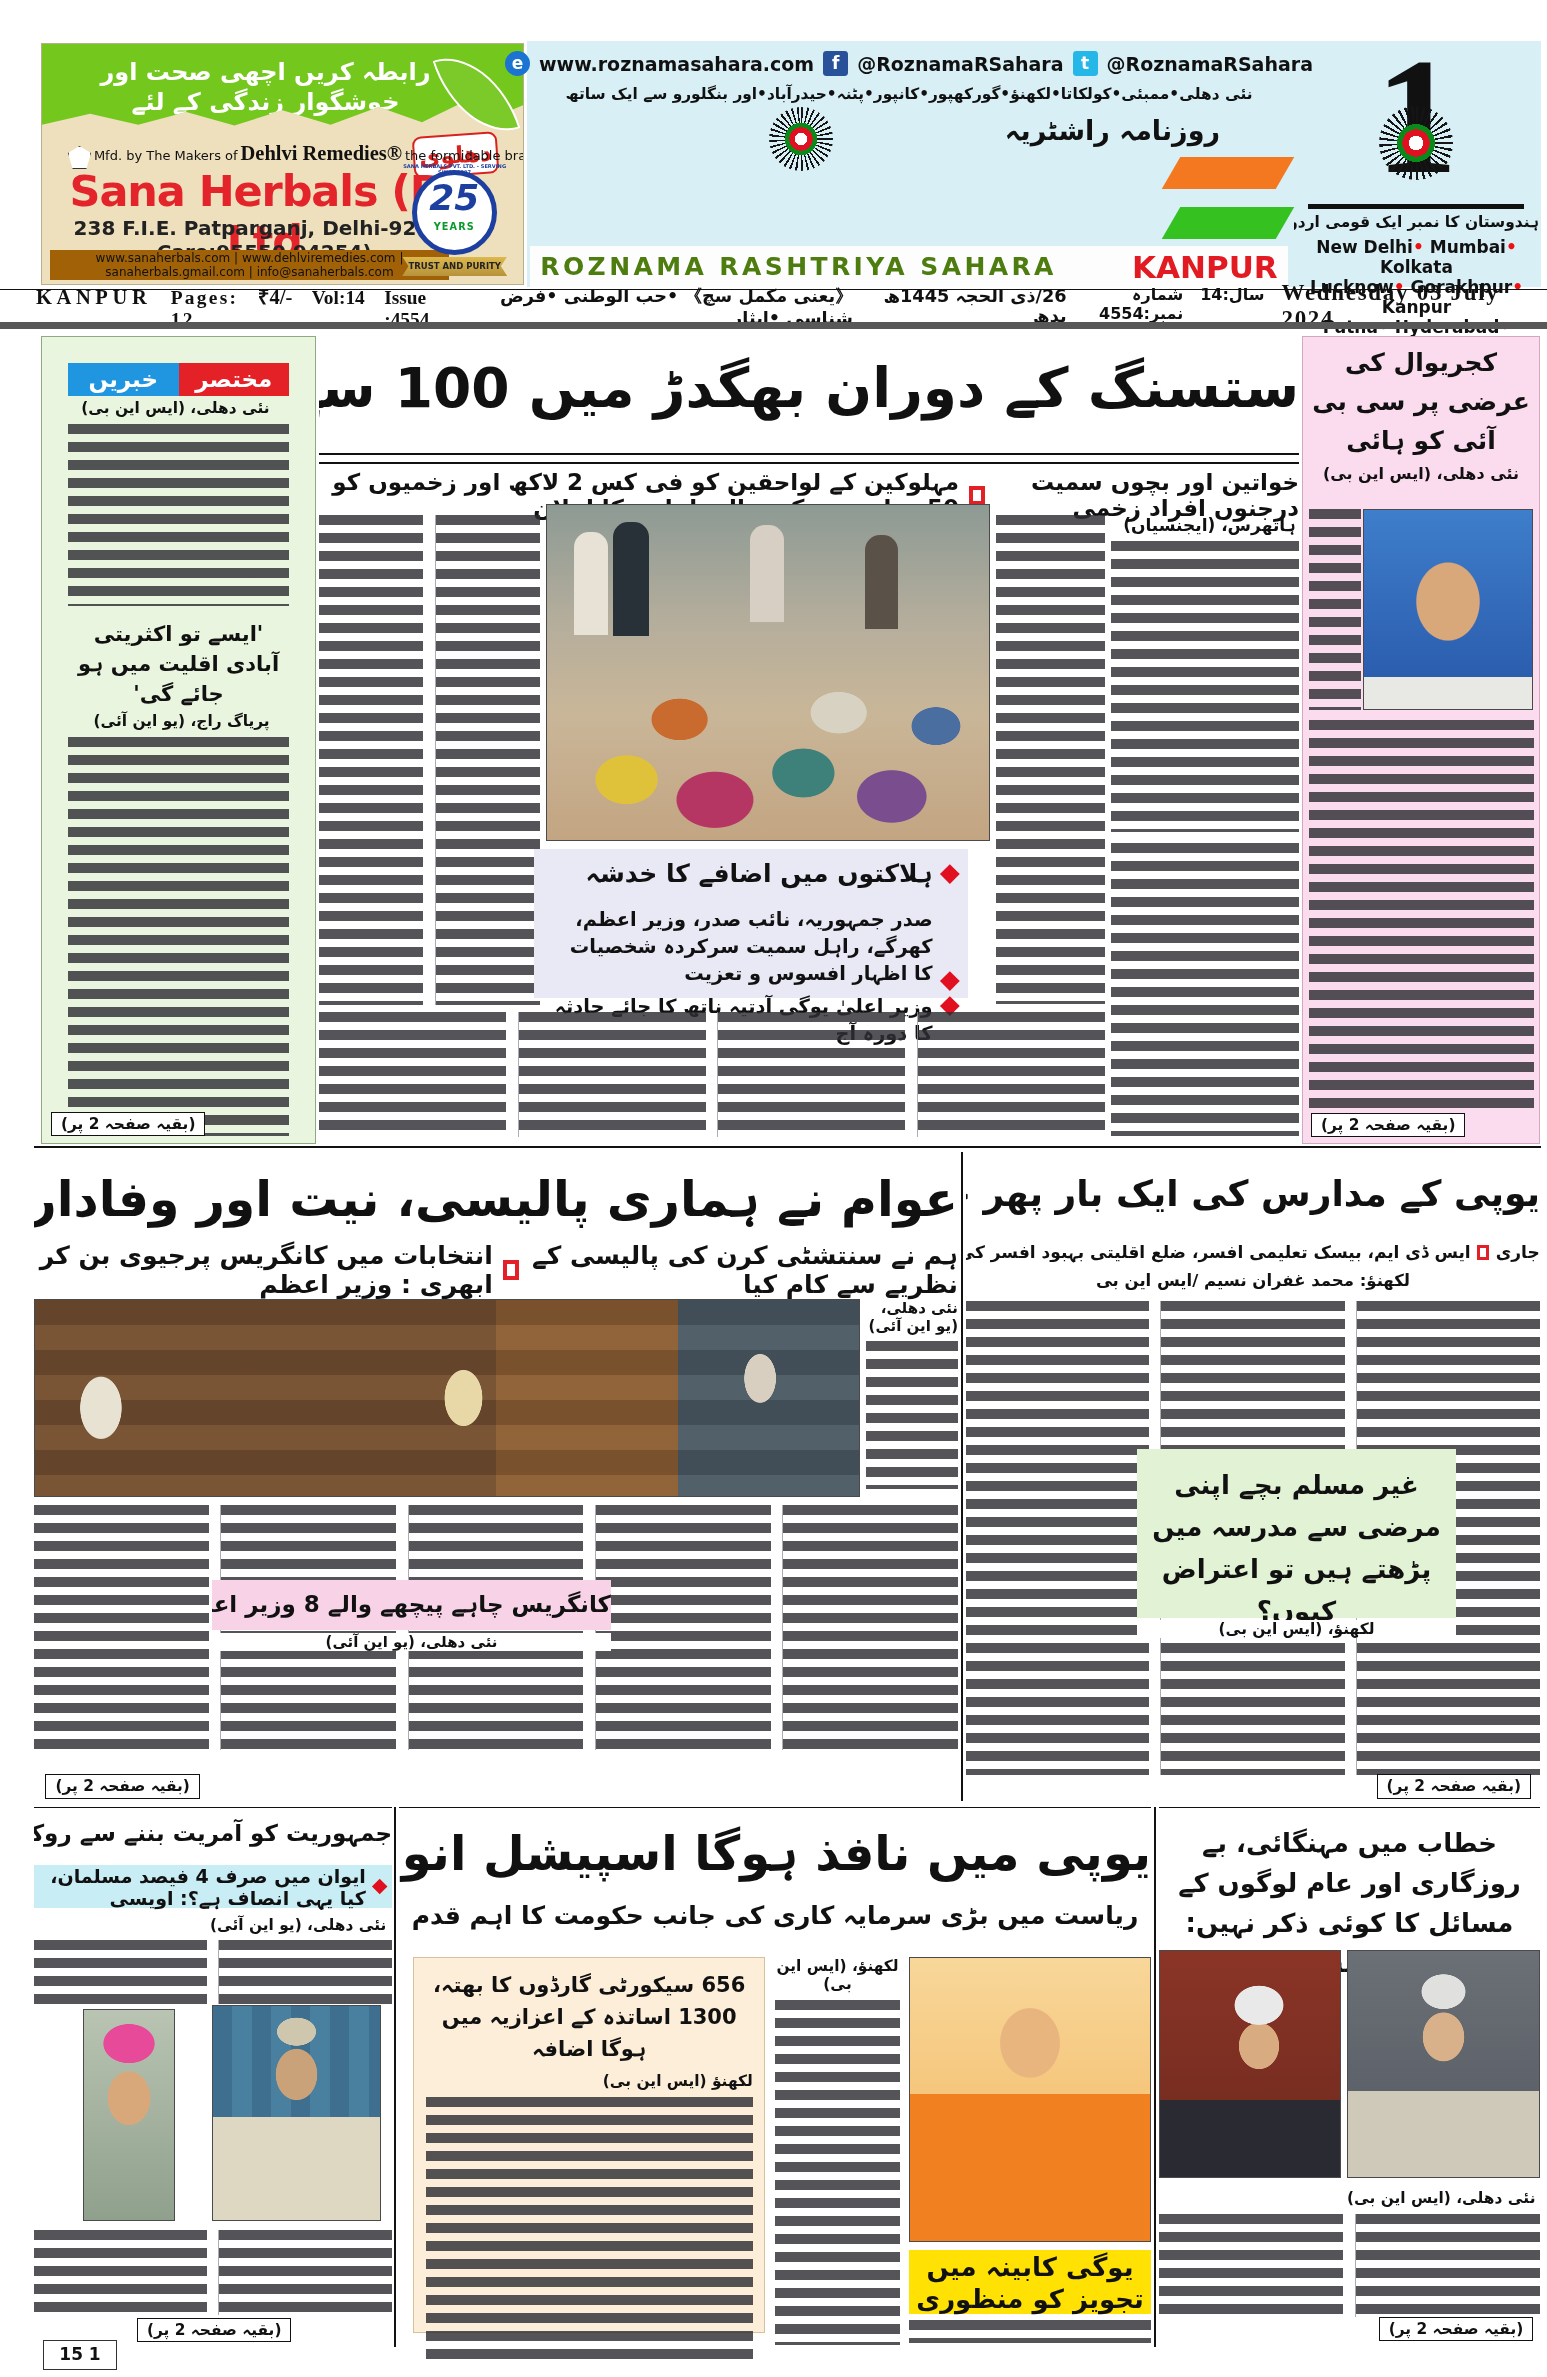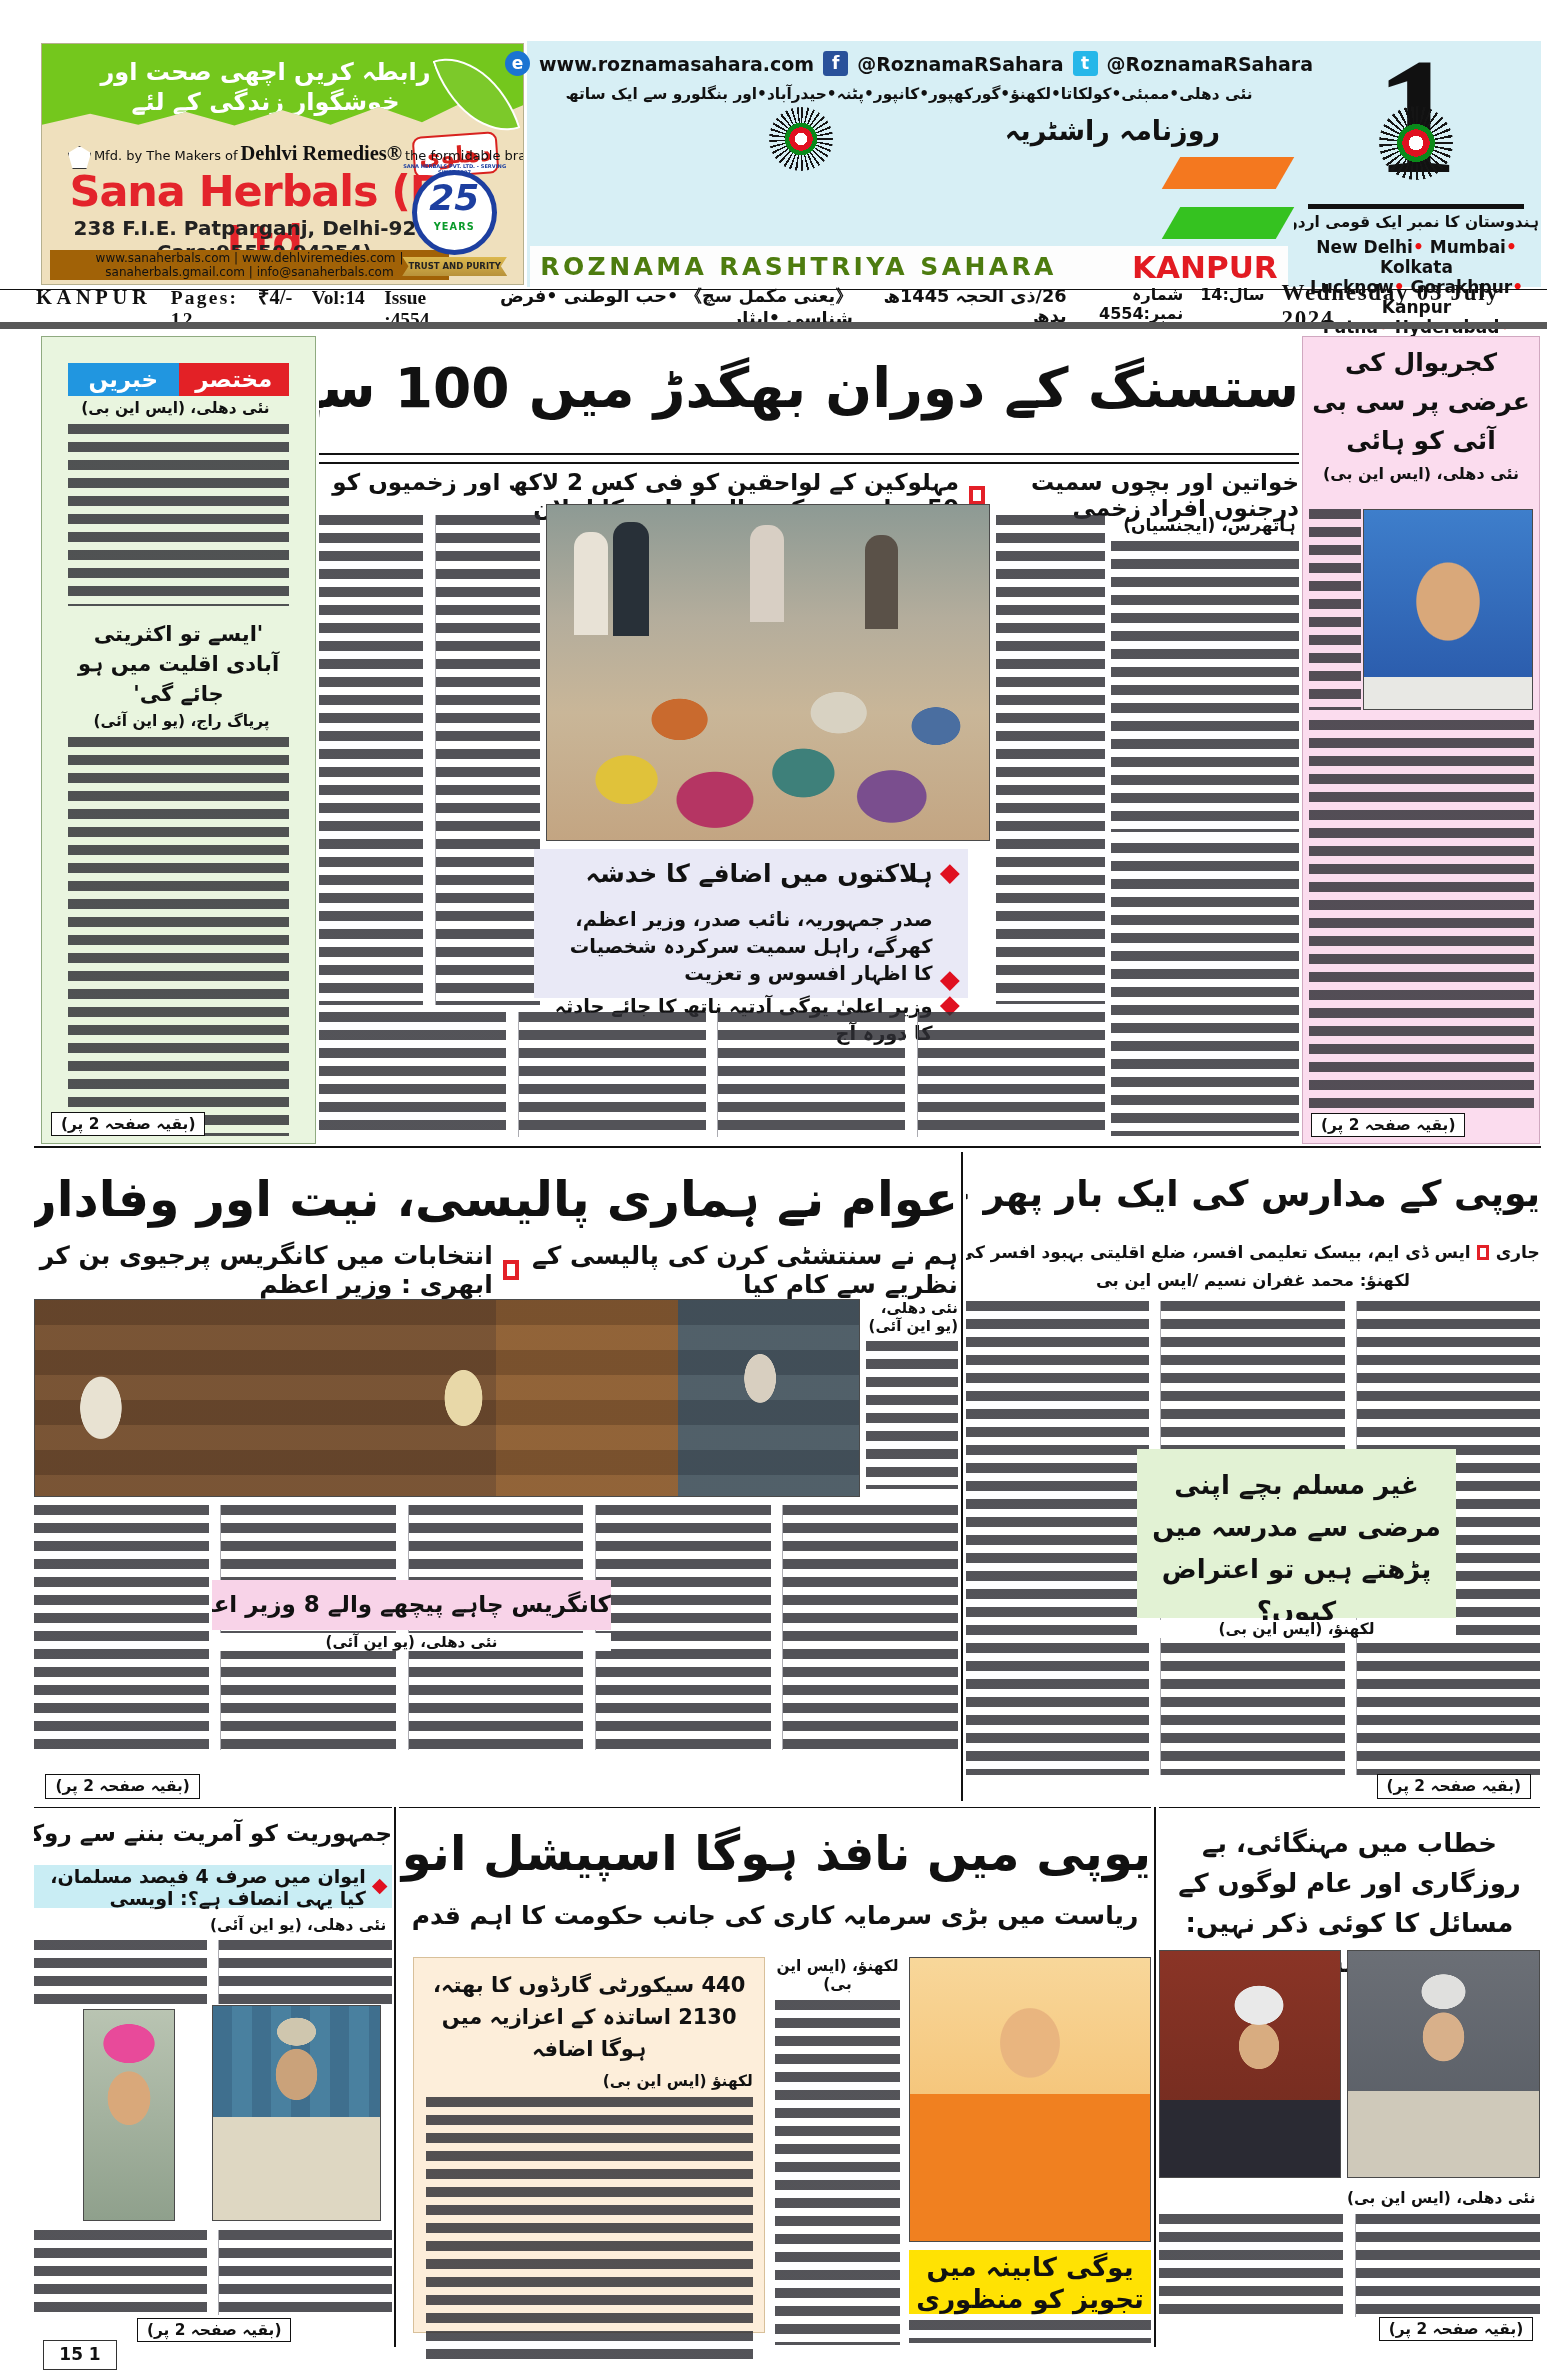--- a/index.html
+++ b/index.html
@@ -286,21 +286,21 @@
     <div class="tailbox abs" style="left:103px;bottom:4.6px">(بقیہ صفحہ 2 پر)</div>
   </div>
 
   <div class="vr" style="left:394px;top:1807px;width:1.7px;height:540px"></div>
 
   <div class="abs" style="left:399px;top:1807px;width:752px;height:540px;border-top:1.1px solid #111">
     <div class="ur b ctr nw" style="width:100%;height:91px;font-size:48px;line-height:90px">یوپی میں نافذ ہوگا اسپیشل انویسٹمنٹ ریجن ایکٹ</div>
     <div class="ur b ctr nw" style="width:100%;font-size:25px;height:35px;line-height:33px">ریاست میں بڑی سرمایہ کاری کی جانب حکومت کا اہم قدم</div>
 
     <div class="abs" style="left:14.2px;top:149px;width:352px;height:376px;background:#fdeeda;border:0.6px solid #d8c09a;padding:11.4px">
-      <div class="ur b ctr" style="font-size:21px;line-height:32px">440 سیکورٹی گارڈوں کا بھتہ، 2130 اساتذہ کے اعزازیہ میں ہوگا اضافہ</div>
+      <div class="ur b ctr" style="font-size:21px;line-height:32px">656 سیکورٹی گارڈوں کا بھتہ، 1300 اساتذہ کے اعزازیہ میں ہوگا اضافہ</div>
       <div class="ur b" style="font-size:15.4px;text-align:right;margin-top:6.8px">لکھنؤ (ایس این بی)</div>
       <div class="sim" style="height:262px;margin-top:6.8px"></div>
     </div>
 
     <div class="abs" style="left:376px;top:149px;width:125px;height:376px">
       <div class="ur b ctr" style="font-size:15.4px">لکھنؤ، (ایس این بی)</div>
       <div class="sim" style="height:345px;margin-top:6.8px"></div>
     </div>
 
     <div class="photo" style="left:510px;top:149px;width:242px;height:285px;background:

